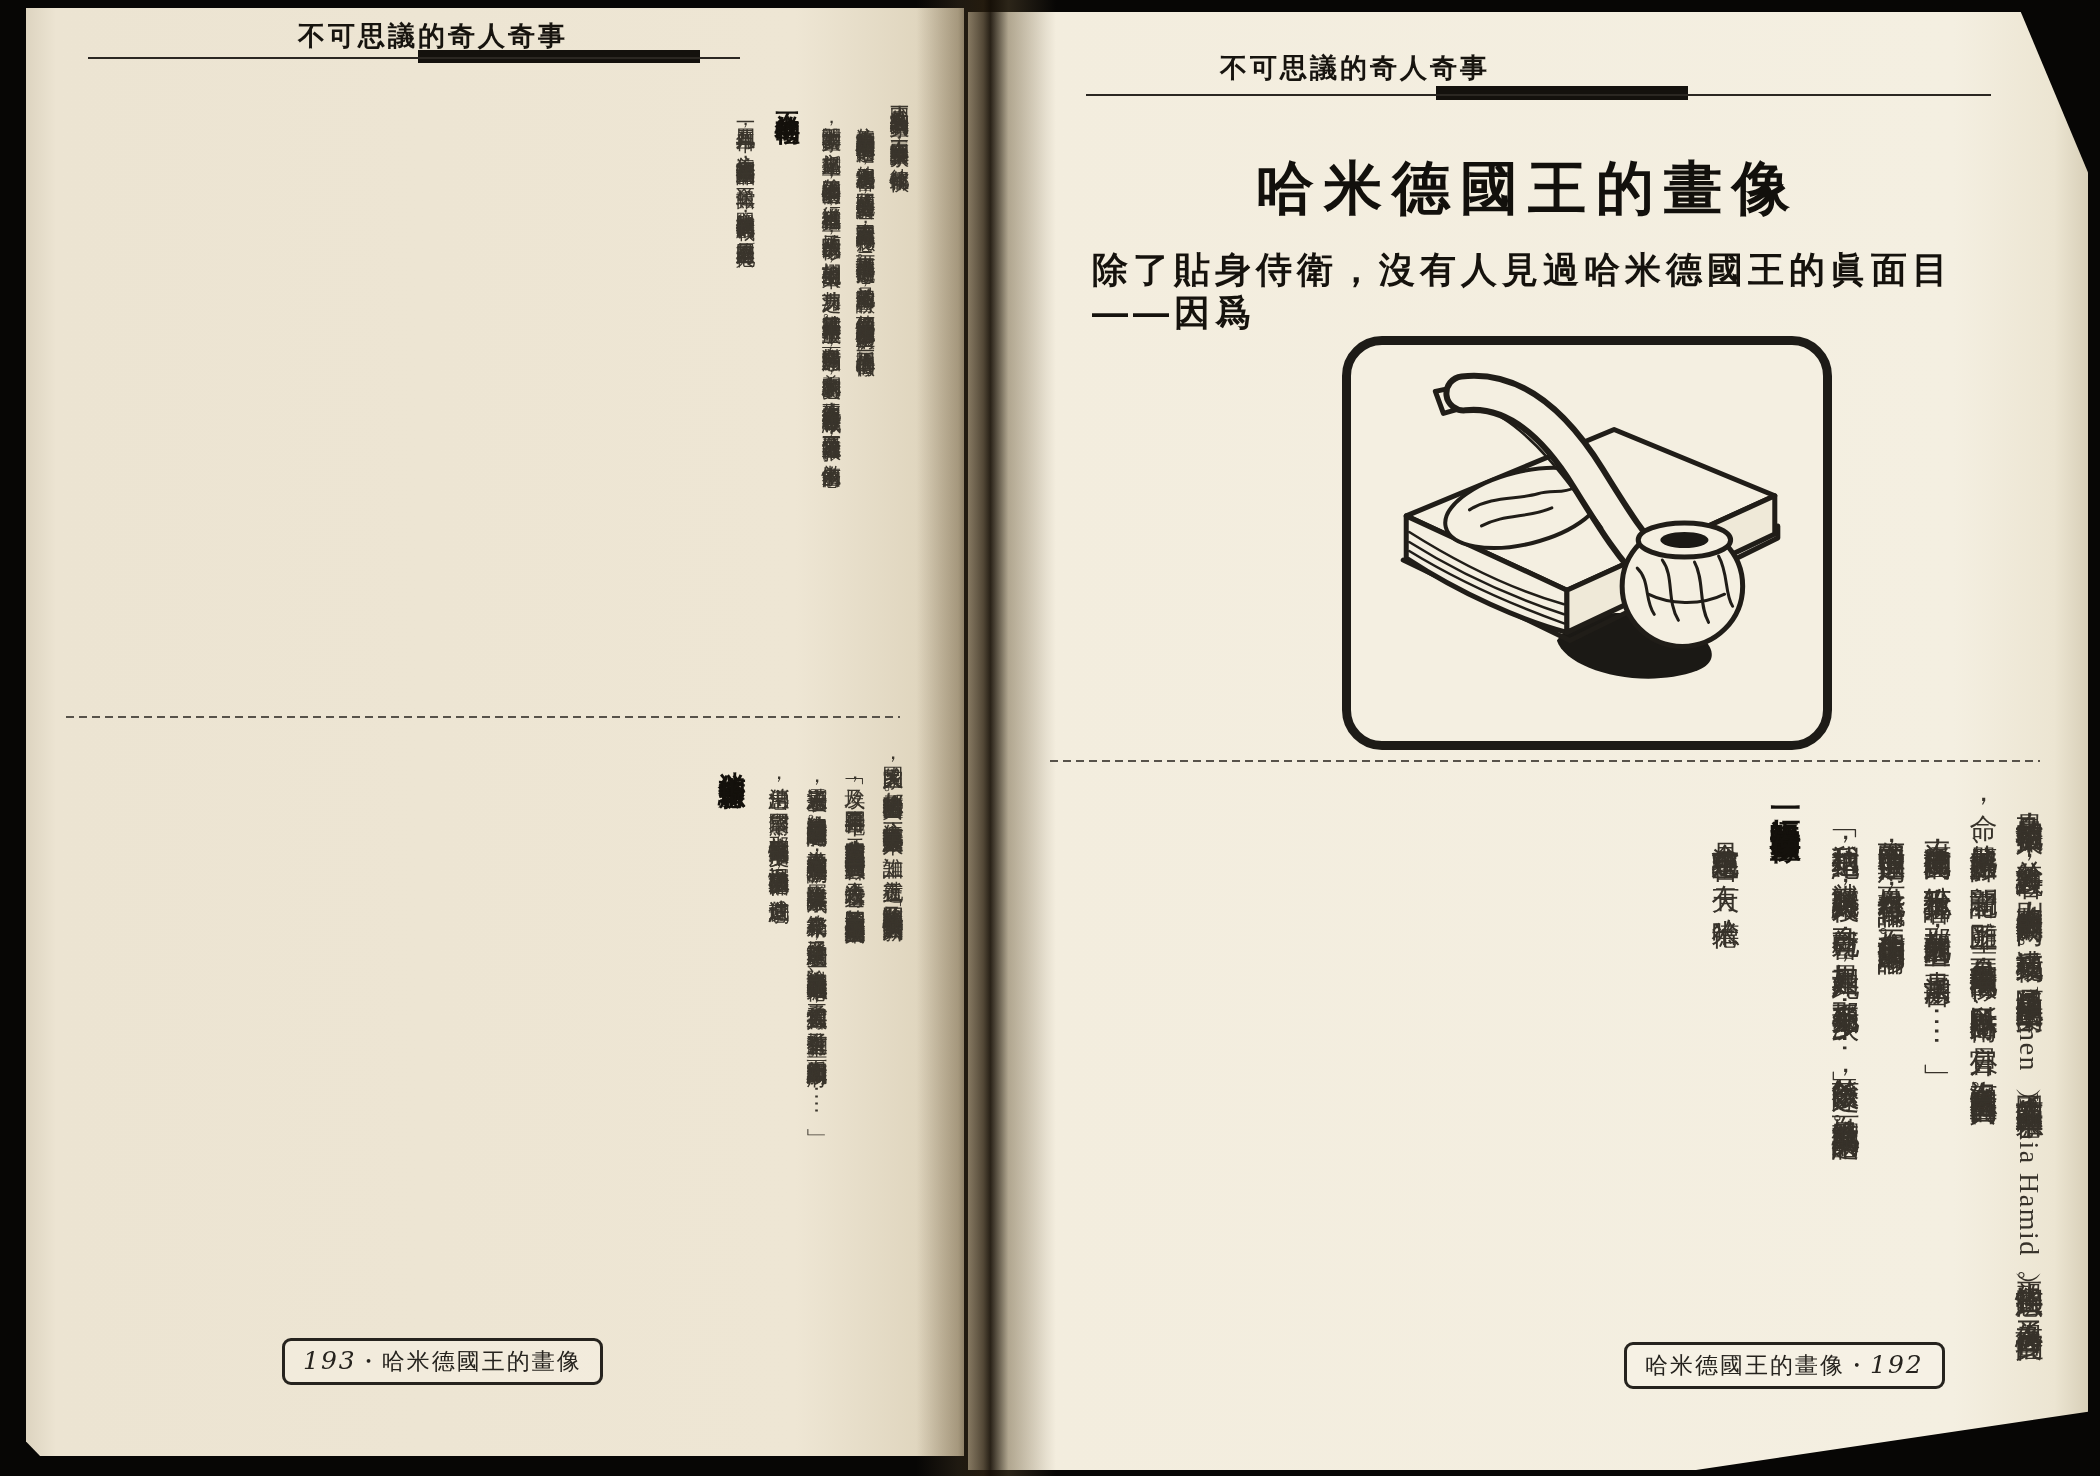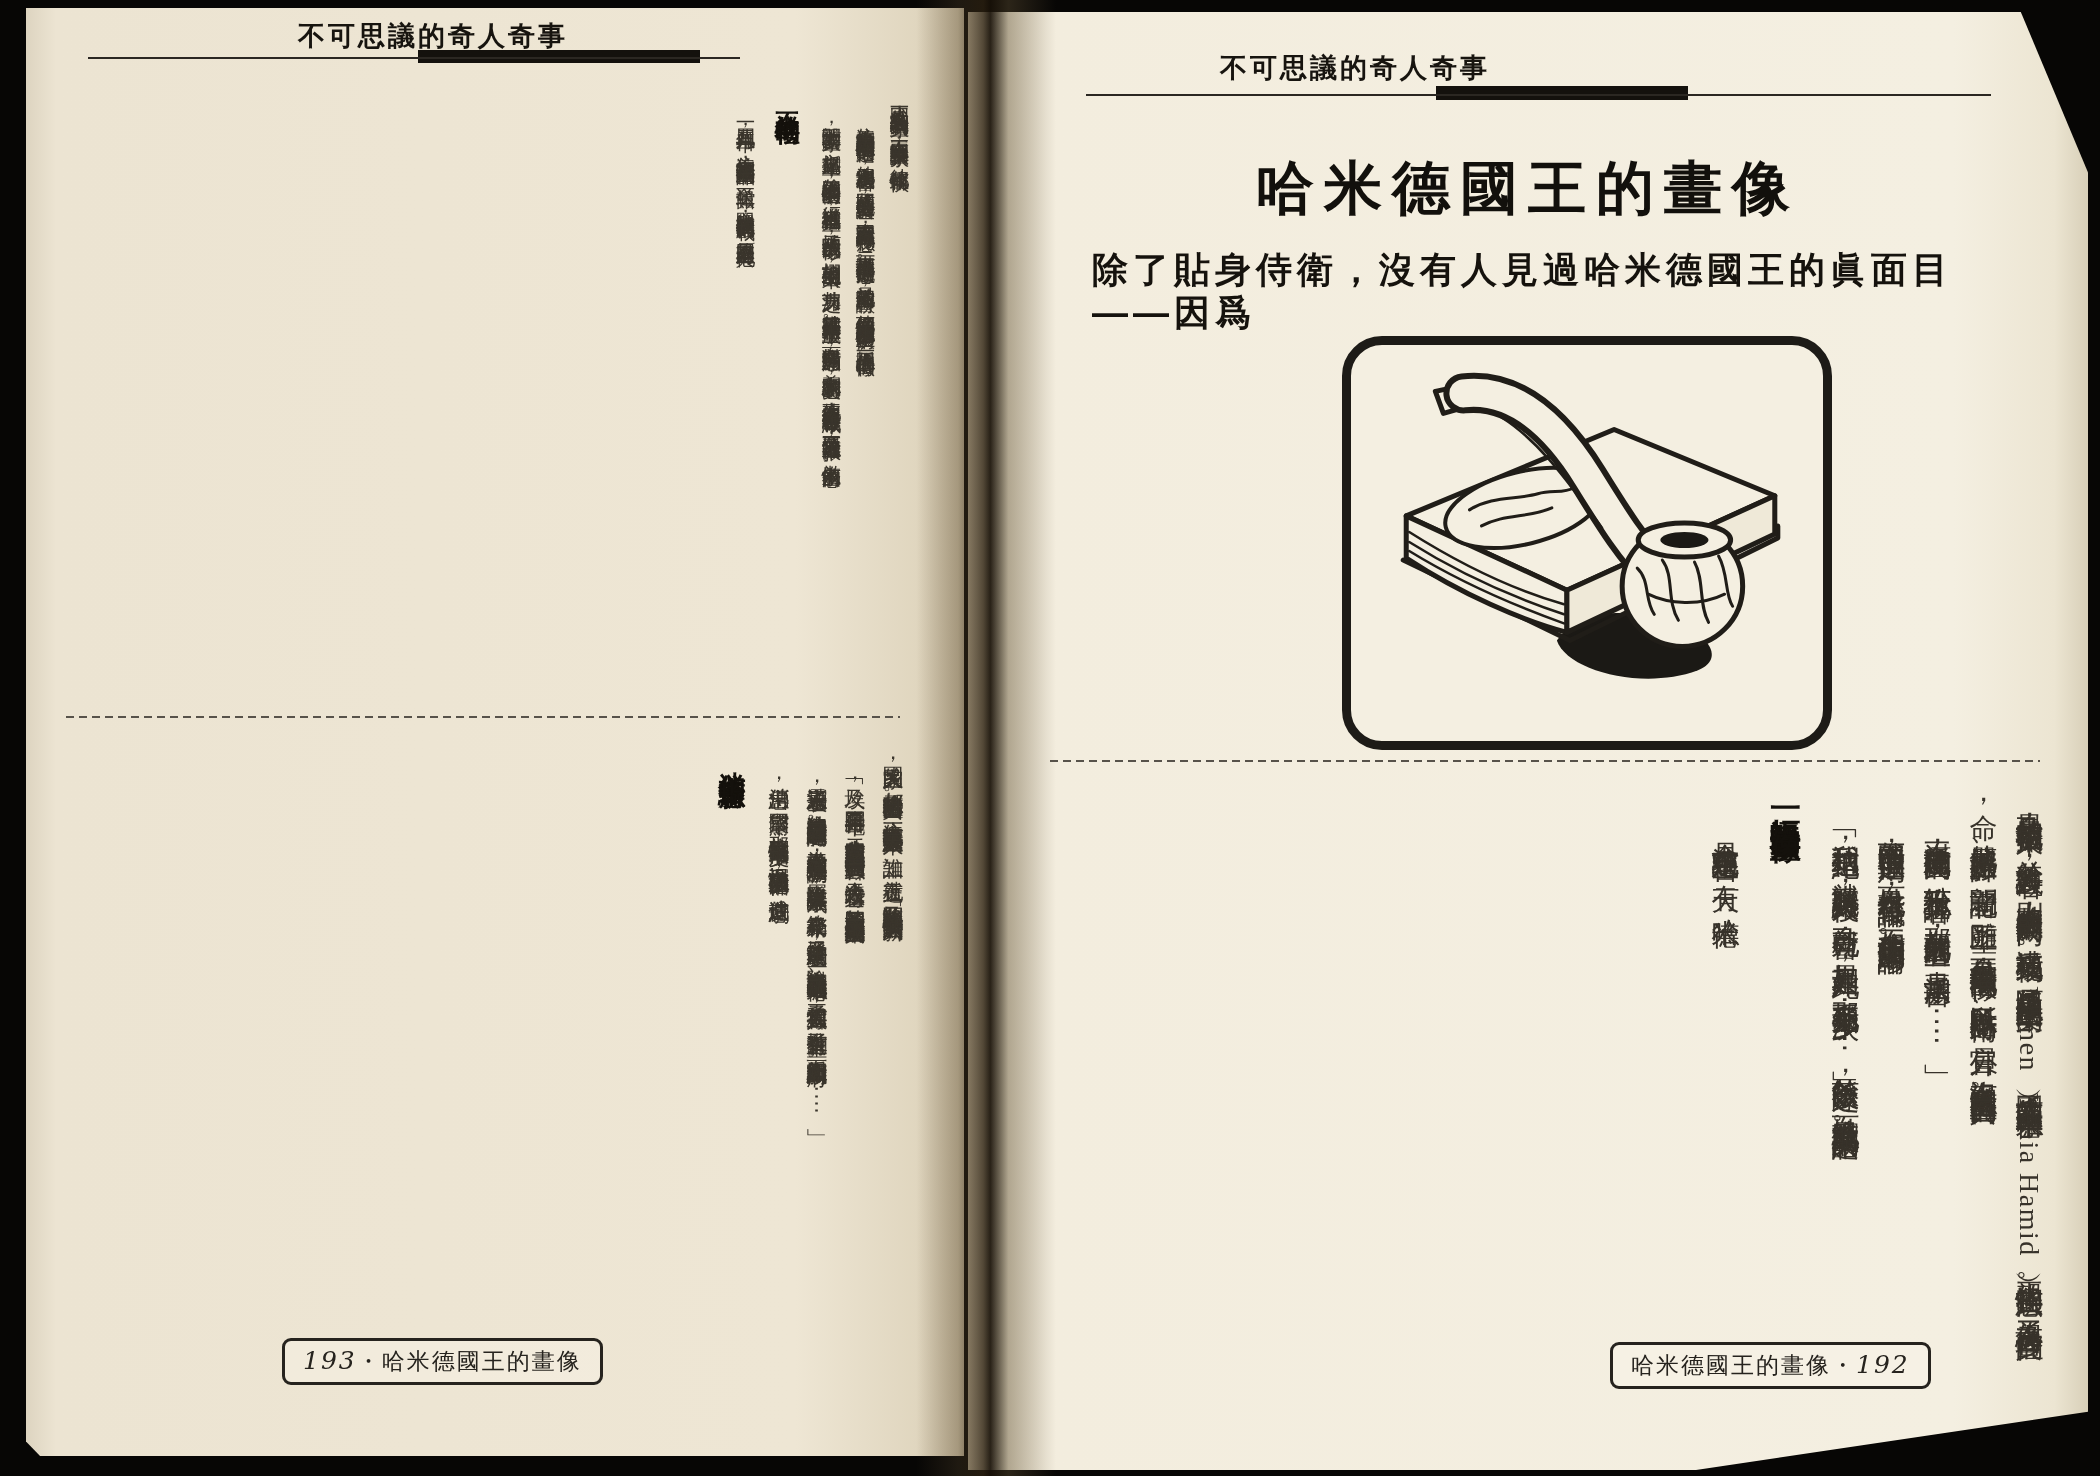--- a/index.html
+++ b/index.html
@@ -48,21 +48,21 @@
     font-size:36px;line-height:43px;letter-spacing:5px;color:#15120d;margin-left:12px;}
 
   .illus{position:absolute;top:324px;left:374px;width:472px;height:396px;
     border:9px solid #1d1b17;border-radius:40px;background:#f4efe1;}
   .illus svg{width:100%;height:100%;display:block;}
 
   .folio{position:absolute;border:3px solid #26231e;border-radius:9px;
     padding:5px 18px;font-size:23px;letter-spacing:2px;color:#26231e;background:rgba(250,246,236,.4);}
   .folio .num{font-family:"DejaVu Serif","Liberation Serif",serif;font-style:italic;font-size:25px;}
   .folio-left{left:256px;top:1330px;}
-  .folio-right{left:642px;top:1330px;}
+  .folio-right{left:656px;top:1330px;}
 </style>
 </head>
 <body>
 
 <div class="stage">
 
   <div class="page page-left">
     <div class="runhead" style="left:272px;top:10px;">不可思議的奇人奇事</div>
     <div class="rulebar" style="left:392px;top:42px;width:282px;"></div>
     <div class="rule" style="left:62px;top:49px;width:652px;"></div>

